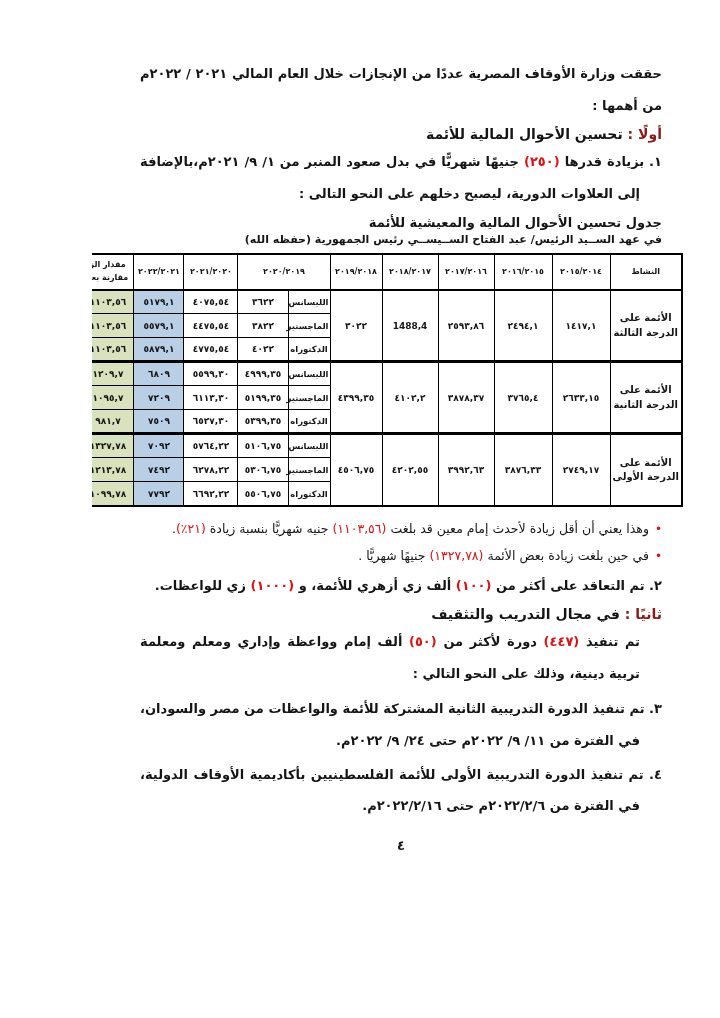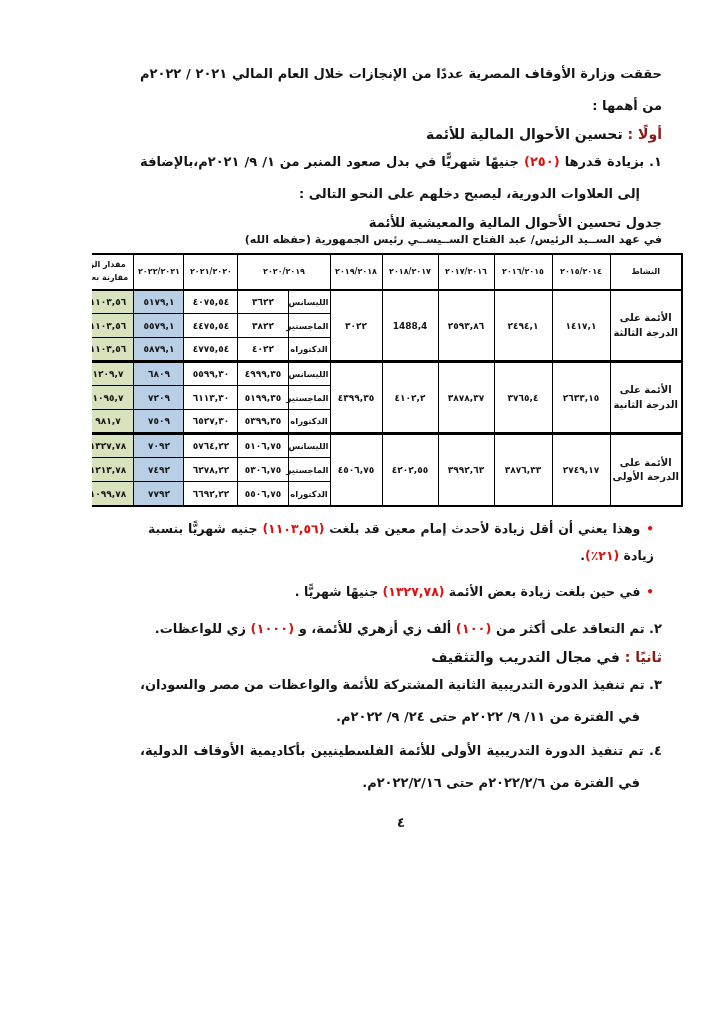--- a/index.html
+++ b/index.html
@@ -32,21 +32,21 @@
   .fin-table tbody td{font-size:9px;font-weight:bold;height:24px;background:#fff;}
   .fin-table .activity-cell{font-size:10px;font-weight:bold;line-height:1.45;background:#fff;}
   .fin-table .degree-cell{font-size:8.5px;}
   .fin-table .blue{background:var(--cell-blue);}
   .fin-table .green{background:var(--cell-green);}
   .fin-table .pct{color:var(--table-red);}
   .fin-table .block-start th,.fin-table .block-start td{border-top:3px solid #000;}
   .col-activity{width:72px;}.col-year{width:58px;}.col-y17{width:56px;}.col-y18{width:52px;}
   .col-degree{width:42px;}.col-v1920{width:50px;}.col-v2021{width:54px;}
   .col-v2122{width:50px;}.col-inc{width:52px;}.col-pct{width:50px;}
-  .bullet{font-size:12.5px;font-weight:bold;line-height:2.2;text-align:justify;margin:8px;}
+  .bullet{font-size:12.5px;font-weight:normal;line-height:2.2;text-align:justify;margin:0;}
   .bullet-dot{color:var(--highlight-red);margin-left:6px;font-size:12px;}
   .summary{margin-right:22px;line-height:2.5;}
   .page-number{text-align:center;font-size:13px;font-weight:bold;margin-top:16px;}
 </style>
 </head>
 <body>
 
 <div class="page">
 
   <p class="para">حققت وزارة الأوقاف المصرية عددًا من الإنجازات خلال العام المالي ٢٠٢١ / ٢٠٢٢م من أهمها :</p>
@@ -181,18 +181,19 @@
       </tbody>
   </table>
 
   <div class="bullet"><span class="bullet-dot">•</span><span><span>وهذا يعني أن أقل زيادة لأحدث إمام معين قد بلغت </span><span class="red-num">(١١٠٣,٥٦)</span><span> جنيه شهريًّا بنسبة زيادة </span><span class="red-num">(٢١٪)</span><span>.</span></span></div>
   <div class="bullet"><span class="bullet-dot">•</span><span><span>في حين بلغت زيادة بعض الأئمة </span><span class="red-num">(١٣٢٧,٧٨)</span><span> جنيهًا شهريًّا .</span></span></div>
 
   <p class="para num-item"><span>٢.  تم التعاقد على أكثر من </span><span class="red-num">(١٠٠)</span><span> ألف زي أزهري للأئمة، و </span><span class="red-num">(١٠٠٠)</span><span> زي للواعظات.</span></p>
 
   <h2 class="sec-heading"><span class="heading-red">ثانيًا :</span><span> في مجال التدريب والتثقيف</span></h2>
 
+  <p class="para summary"><span>تم تنفيذ </span><span class="red-num">(٤٤٧)</span><span> دورة لأكثر من </span><span class="red-num">(٥٠)</span><span> ألف إمام وواعظة وإداري ومعلم ومعلمة تربية دينية، وذلك على النحو التالي :</span></p>
 
   <p class="para num-item">٣. تم تنفيذ الدورة التدريبية الثانية المشتركة للأئمة والواعظات من مصر والسودان، في الفترة من ١١/ ٩/ ٢٠٢٢م حتى ٢٤/ ٩/ ٢٠٢٢م.</p>
   <p class="para num-item">٤. تم تنفيذ الدورة التدريبية الأولى للأئمة الفلسطينيين بأكاديمية الأوقاف الدولية، في الفترة من ٢٠٢٢/٢/٦م حتى ٢٠٢٢/٢/١٦م.</p>
 
   <div class="page-number">٤</div>
 </div>
 
 </body></html>

